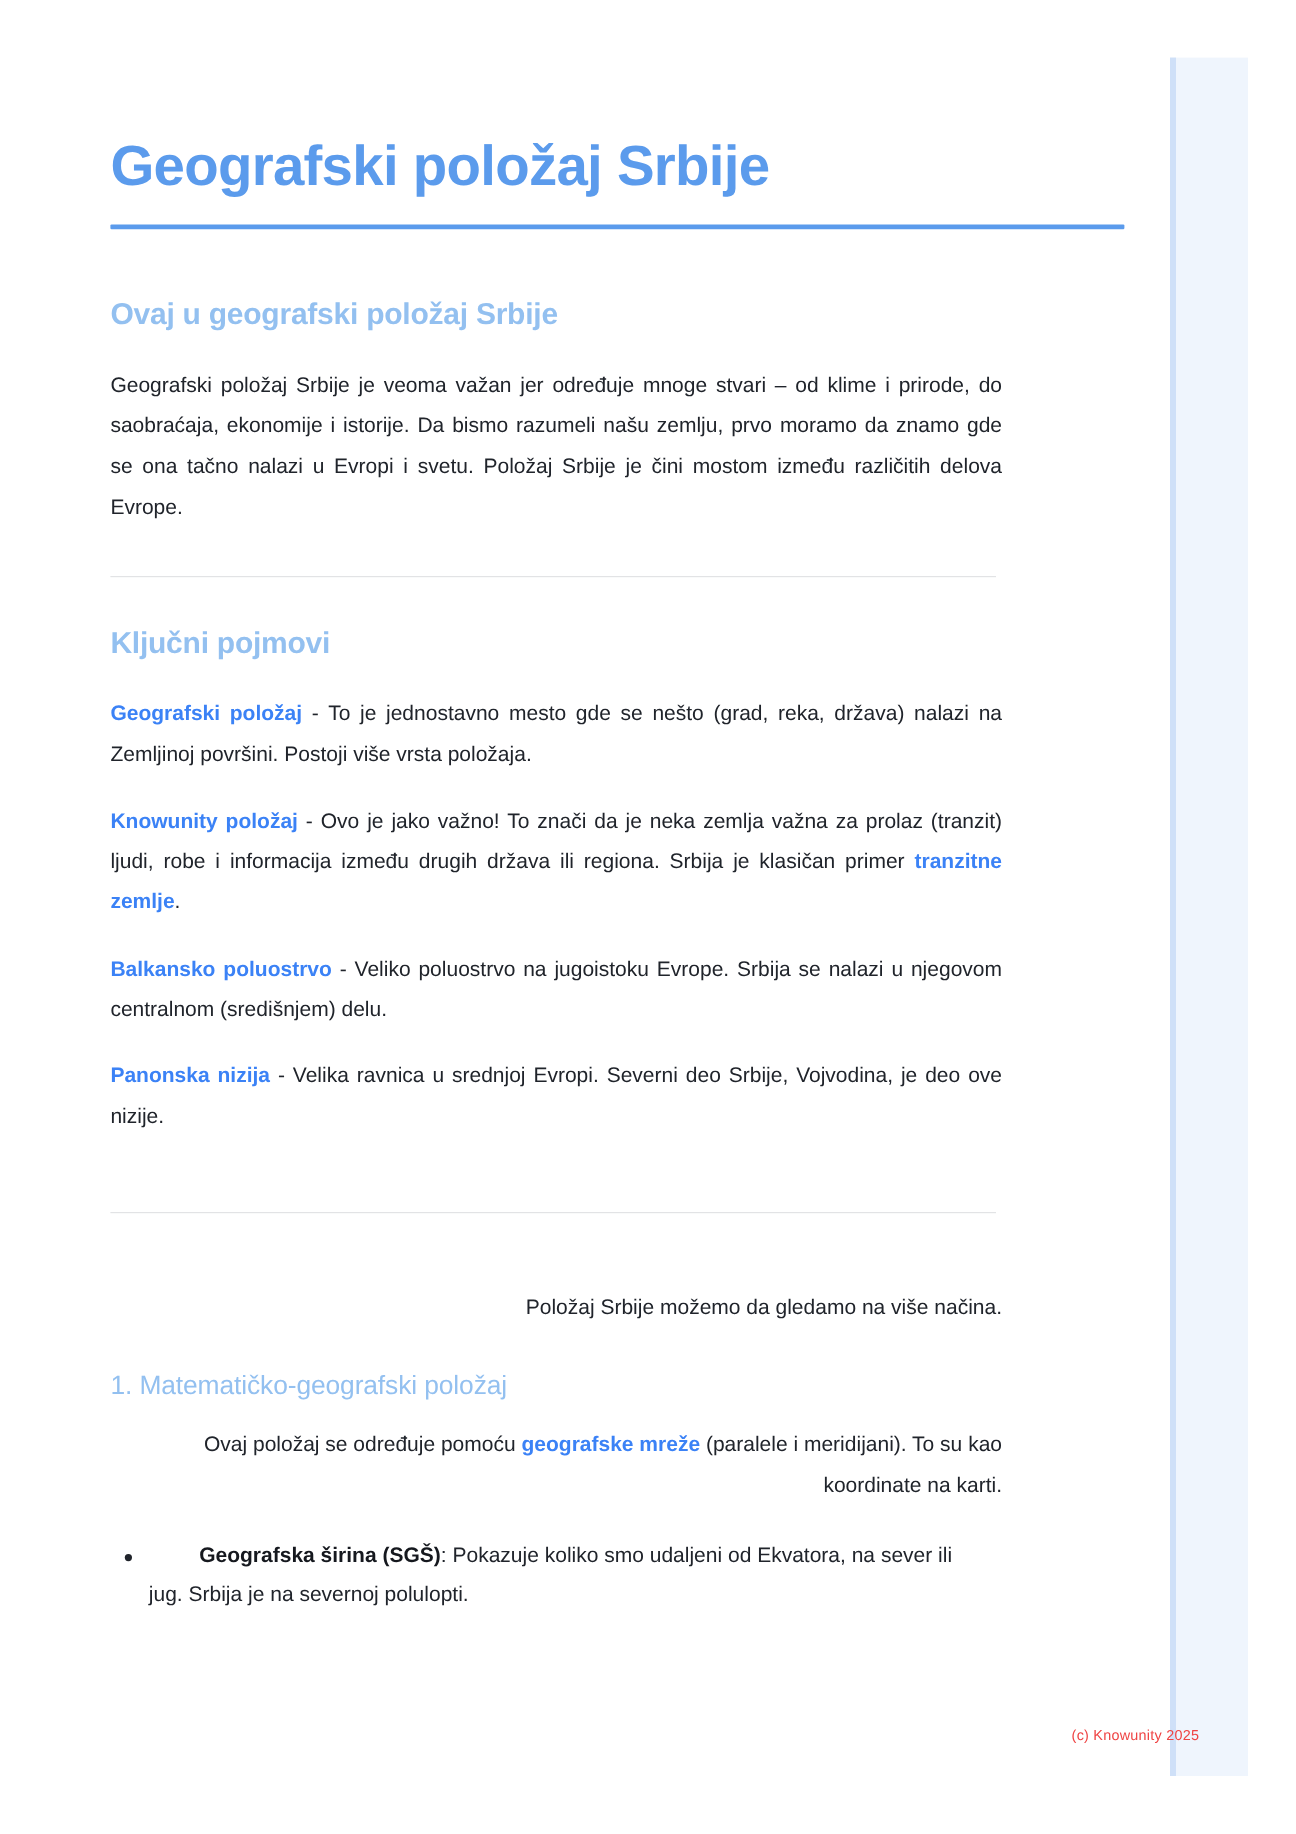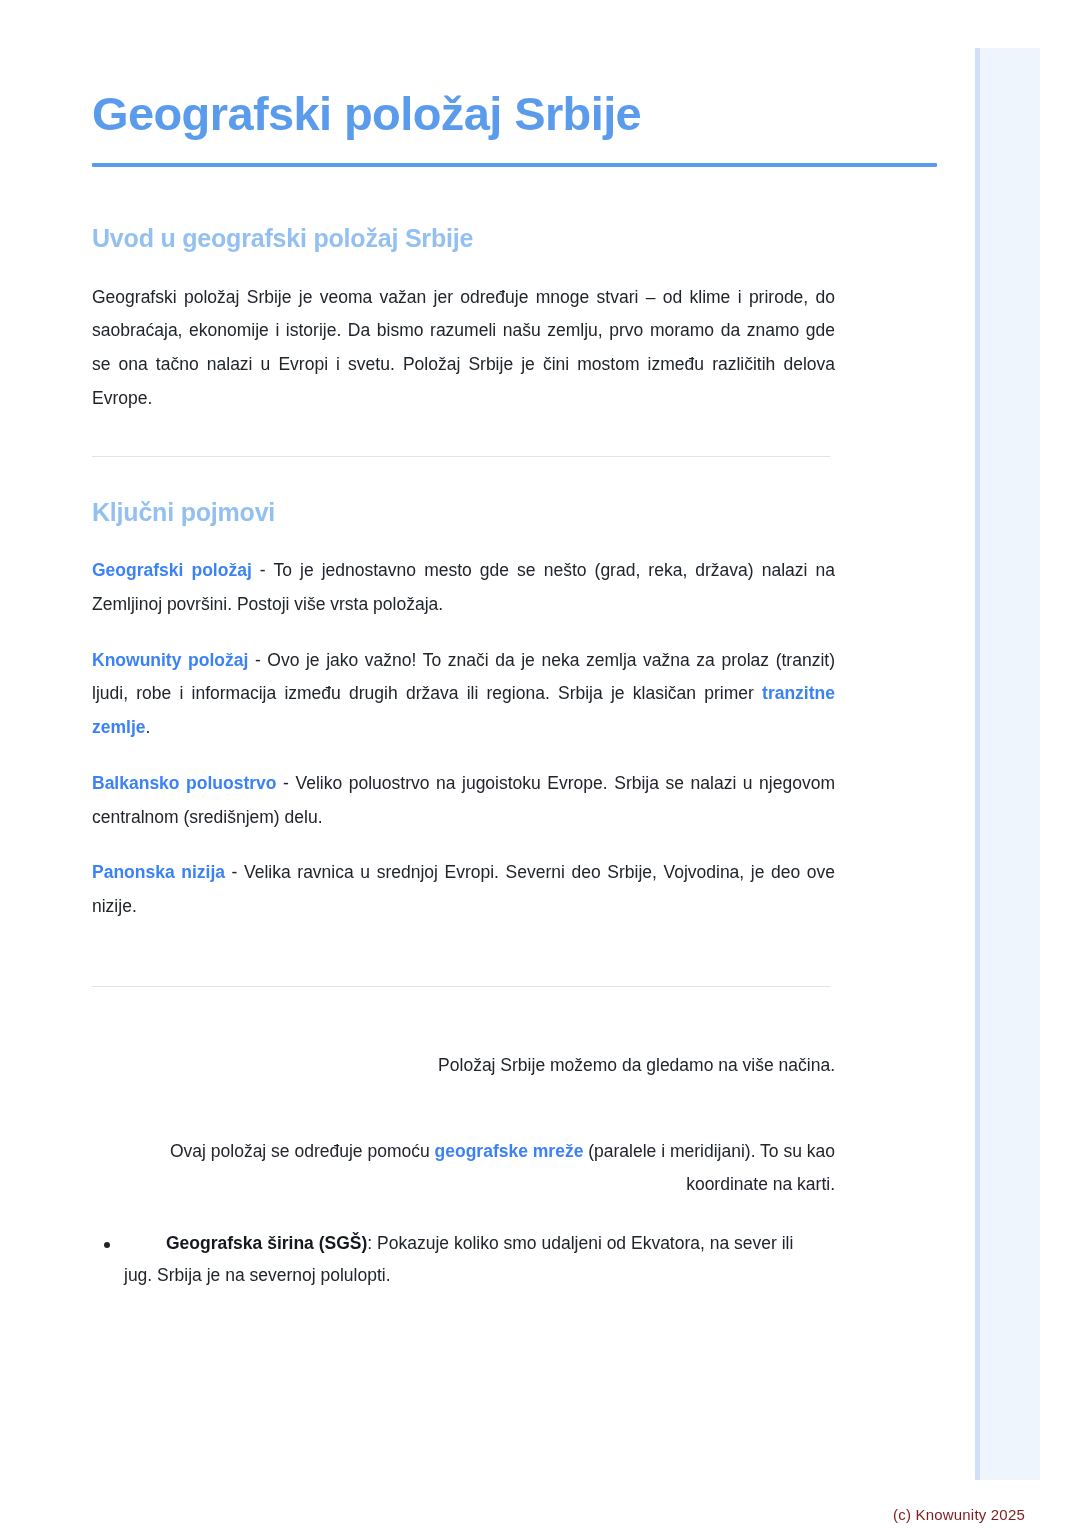--- a/index.html
+++ b/index.html
@@ -29,21 +29,21 @@
     box-sizing: border-box;
   }
 
   .page {
     position: absolute;
     top: 0;
     left: 0;
     width: 975px;
     height: 1528px;
     box-sizing: border-box;
-    padding: 86px 140px 0 92px;
+    padding: 110px 140px 0 92px;
   }
 
   
   .doc-title {
     margin: 0;
     font-size: 47px;
     line-height: 1.18;
     font-weight: 700;
     color: #5b9bec;
     letter-spacing: -0.6px;
@@ -127,40 +127,40 @@
   .gap-26 { height: 26px; }
   .gap-22 { height: 22px; }
   .gap-18 { height: 18px; }
   .gap-34 { height: 34px; }
   .gap-40 { height: 40px; }
 
   
   .watermark {
     position: absolute;
     left: 893px;
-    top: 1506px;
-    font-size: 15px;
-    color: #7f1d1d;
+    top: 1439px;
+    font-size: 12px;
+    color: #ef4444;
     letter-spacing: 0.2px;
     white-space: nowrap;
   }
 </style>
 </head>
 <body>
 
 <div class="right-strip"></div>
 
 <div class="page">
 
   <h1 class="doc-title">Geografski položaj Srbije</h1>
   <hr class="title-rule">
 
   <div class="gap-56"></div>
 
-  <h2 class="h2">Uvod u geografski položaj Srbije</h2>
+  <h2 class="h2">Ovaj u geografski položaj Srbije</h2>
   <div class="gap-26"></div>
   <p class="p">Geografski položaj Srbije je veoma važan jer određuje mnoge stvari – od klime i prirode, do saobraćaja, ekonomije i istorije. Da bismo razumeli našu zemlju, prvo moramo da znamo gde se ona tačno nalazi u Evropi i svetu. Položaj Srbije je čini mostom između različitih delova Evrope.</p>
 
   <div class="gap-40"></div>
   <hr class="sep">
   <div class="gap-40"></div>
 
   <h2 class="h2">Ključni pojmovi</h2>
   <div class="gap-26"></div>
 
@@ -183,20 +183,21 @@
 
   <div class="gap-40"></div>
   <hr class="sep">
   <div class="gap-40"></div>
 
   <div class="gap-22"></div>
   <p class="p left">Položaj Srbije možemo da gledamo na više načina.</p>
 
   <div class="gap-34"></div>
 
+  <h3 class="h3">1. Matematičko-geografski položaj</h3>
   <div class="gap-18"></div>
 
   <p class="p left"><span>Ovaj položaj se određuje pomoću </span><b>geografske mreže</b><span> (paralele i meridijani). To su kao koordinate na karti.</span></p>
 
   <div class="gap-26"></div>
 
   <ul class="bullets">
     <li><b>Geografska širina (SGŠ)</b><span>: </span><span>Pokazuje koliko smo udaljeni od Ekvatora, na sever ili jug. Srbija je na severnoj polulopti.</span></li>
   </ul>
 

